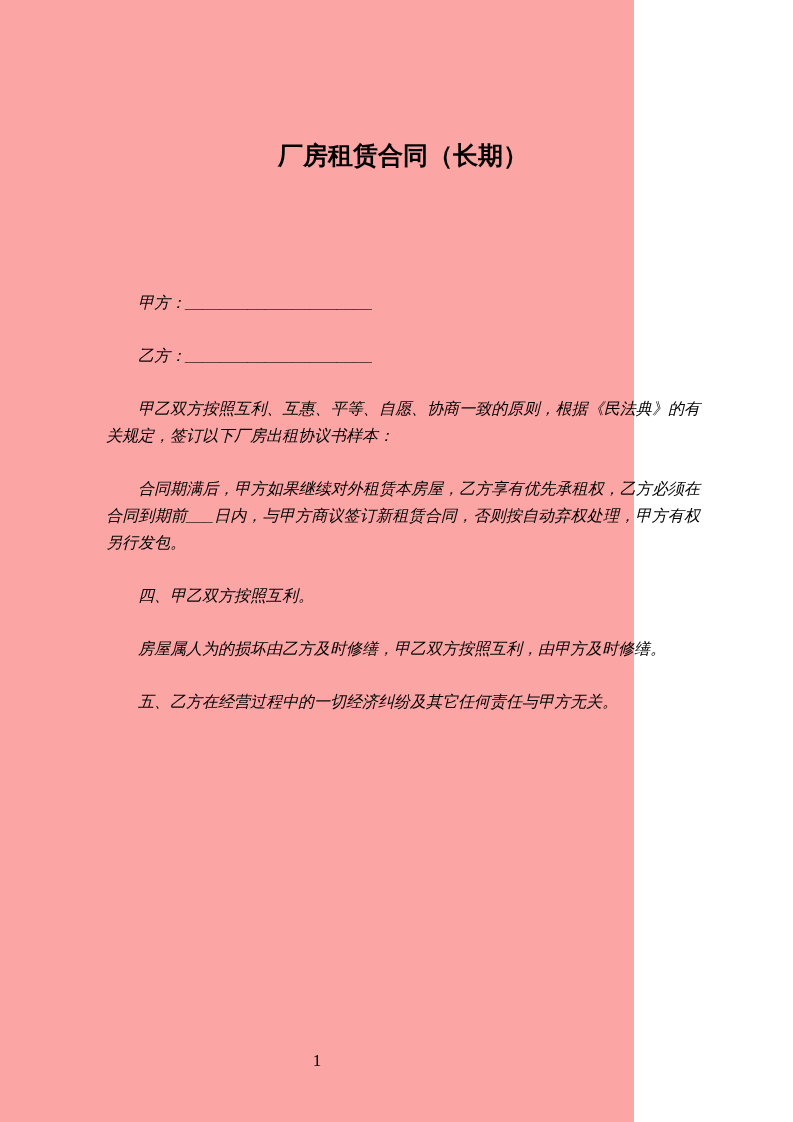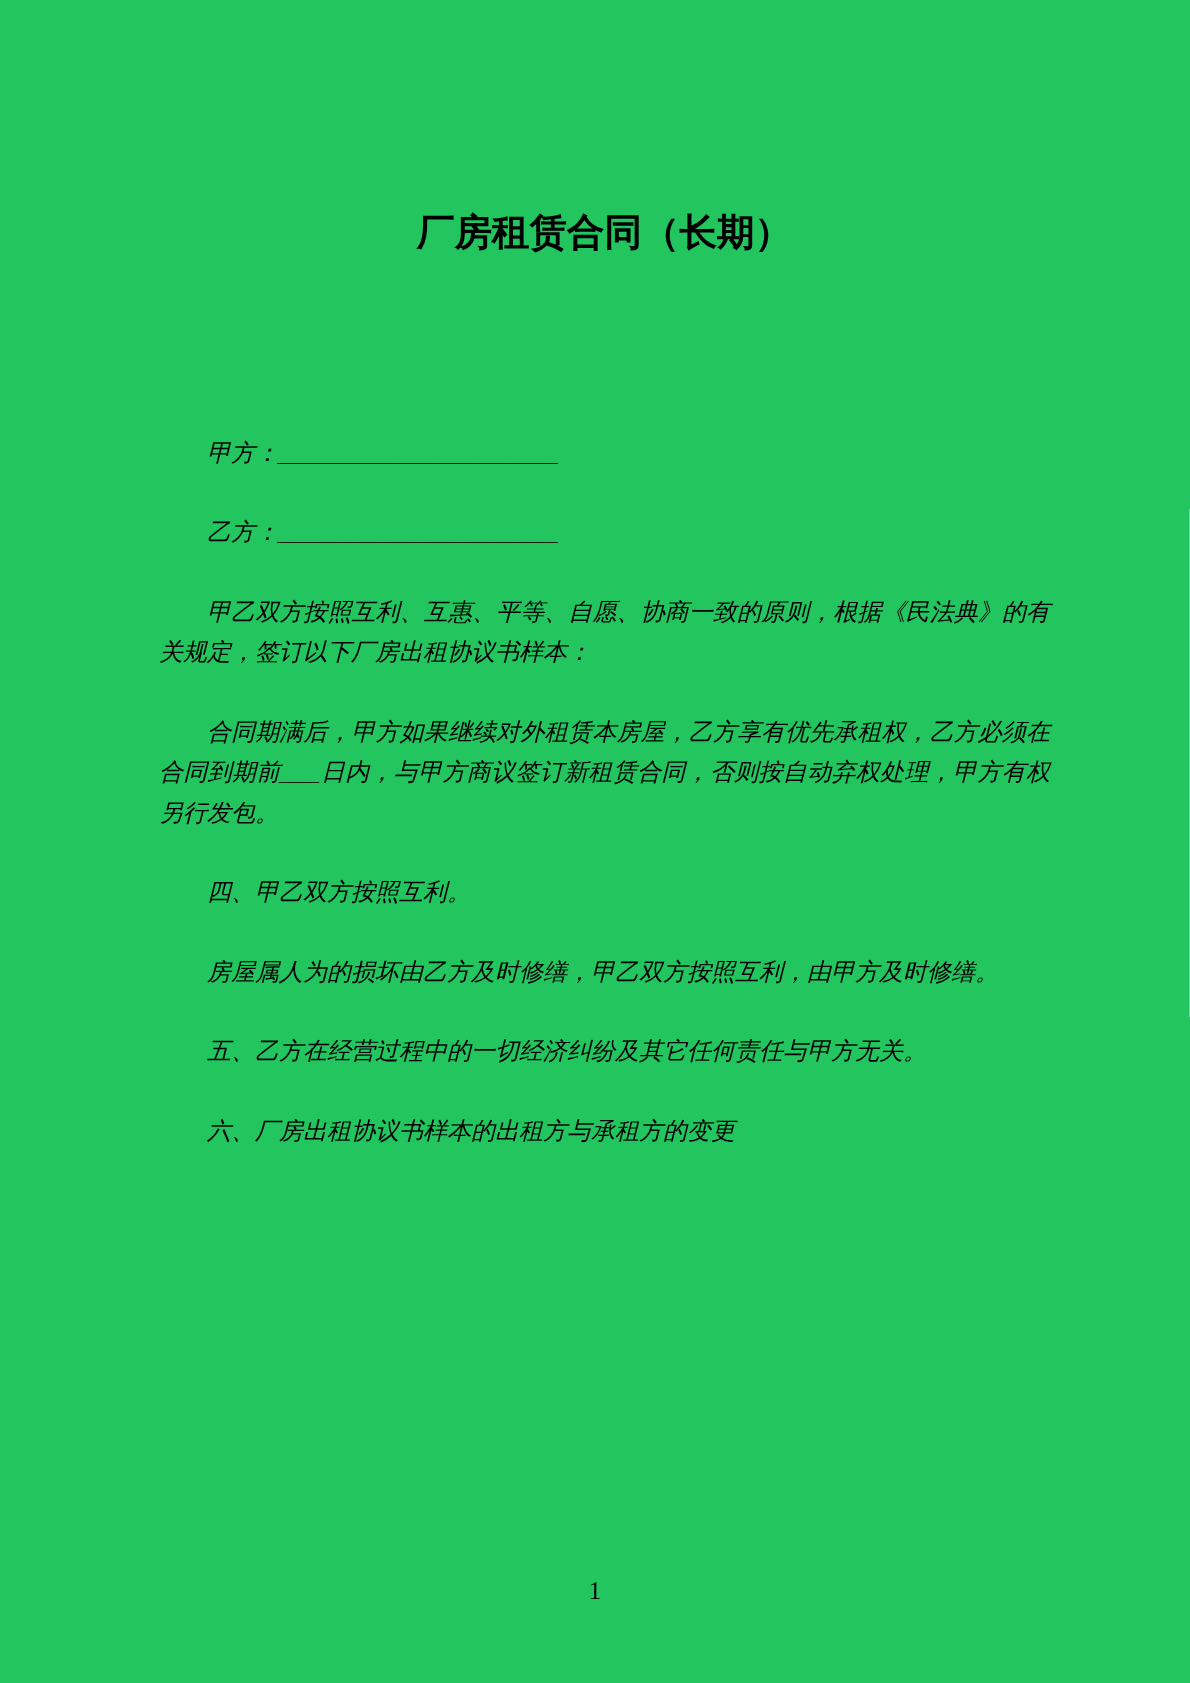--- a/index.html
+++ b/index.html
@@ -7,23 +7,23 @@
     padding: 0;
     background: #ffffff;
   }
   body {
     width: 793px;
     height: 1122px;
     overflow: hidden;
   }
   .page {
     position: relative;
-    width: 793px;
+    width: 634px;
     height: 1122px;
-    background: #22c55e;
+    background: #fca5a5;
     color: #000000;
     font-family: "Liberation Sans", sans-serif;
     font-size: 16px;
   }
   .content {
     position: absolute;
     left: 106px;
     top: 0;
     width: 594px;
   }
@@ -77,18 +77,17 @@
 
     <p class="para">合同期满后，甲方如果继续对外租赁本房屋，乙方享有优先承租权，乙方必须在合同到期前___日内，与甲方商议签订新租赁合同，否则按自动弃权处理，甲方有权另行发包。</p>
 
 
     <p class="para">四、甲乙双方按照互利。</p>
 
     <p class="para">房屋属人为的损坏由乙方及时修缮，甲乙双方按照互利，由甲方及时修缮。</p>
 
     <p class="para">五、乙方在经营过程中的一切经济纠纷及其它任何责任与甲方无关。</p>
 
-    <p class="para">六、厂房出租协议书样本的出租方与承租方的变更</p>
 
   </div>
 
   <div class="page-number">1</div>
 </div>
 
 </body></html>

